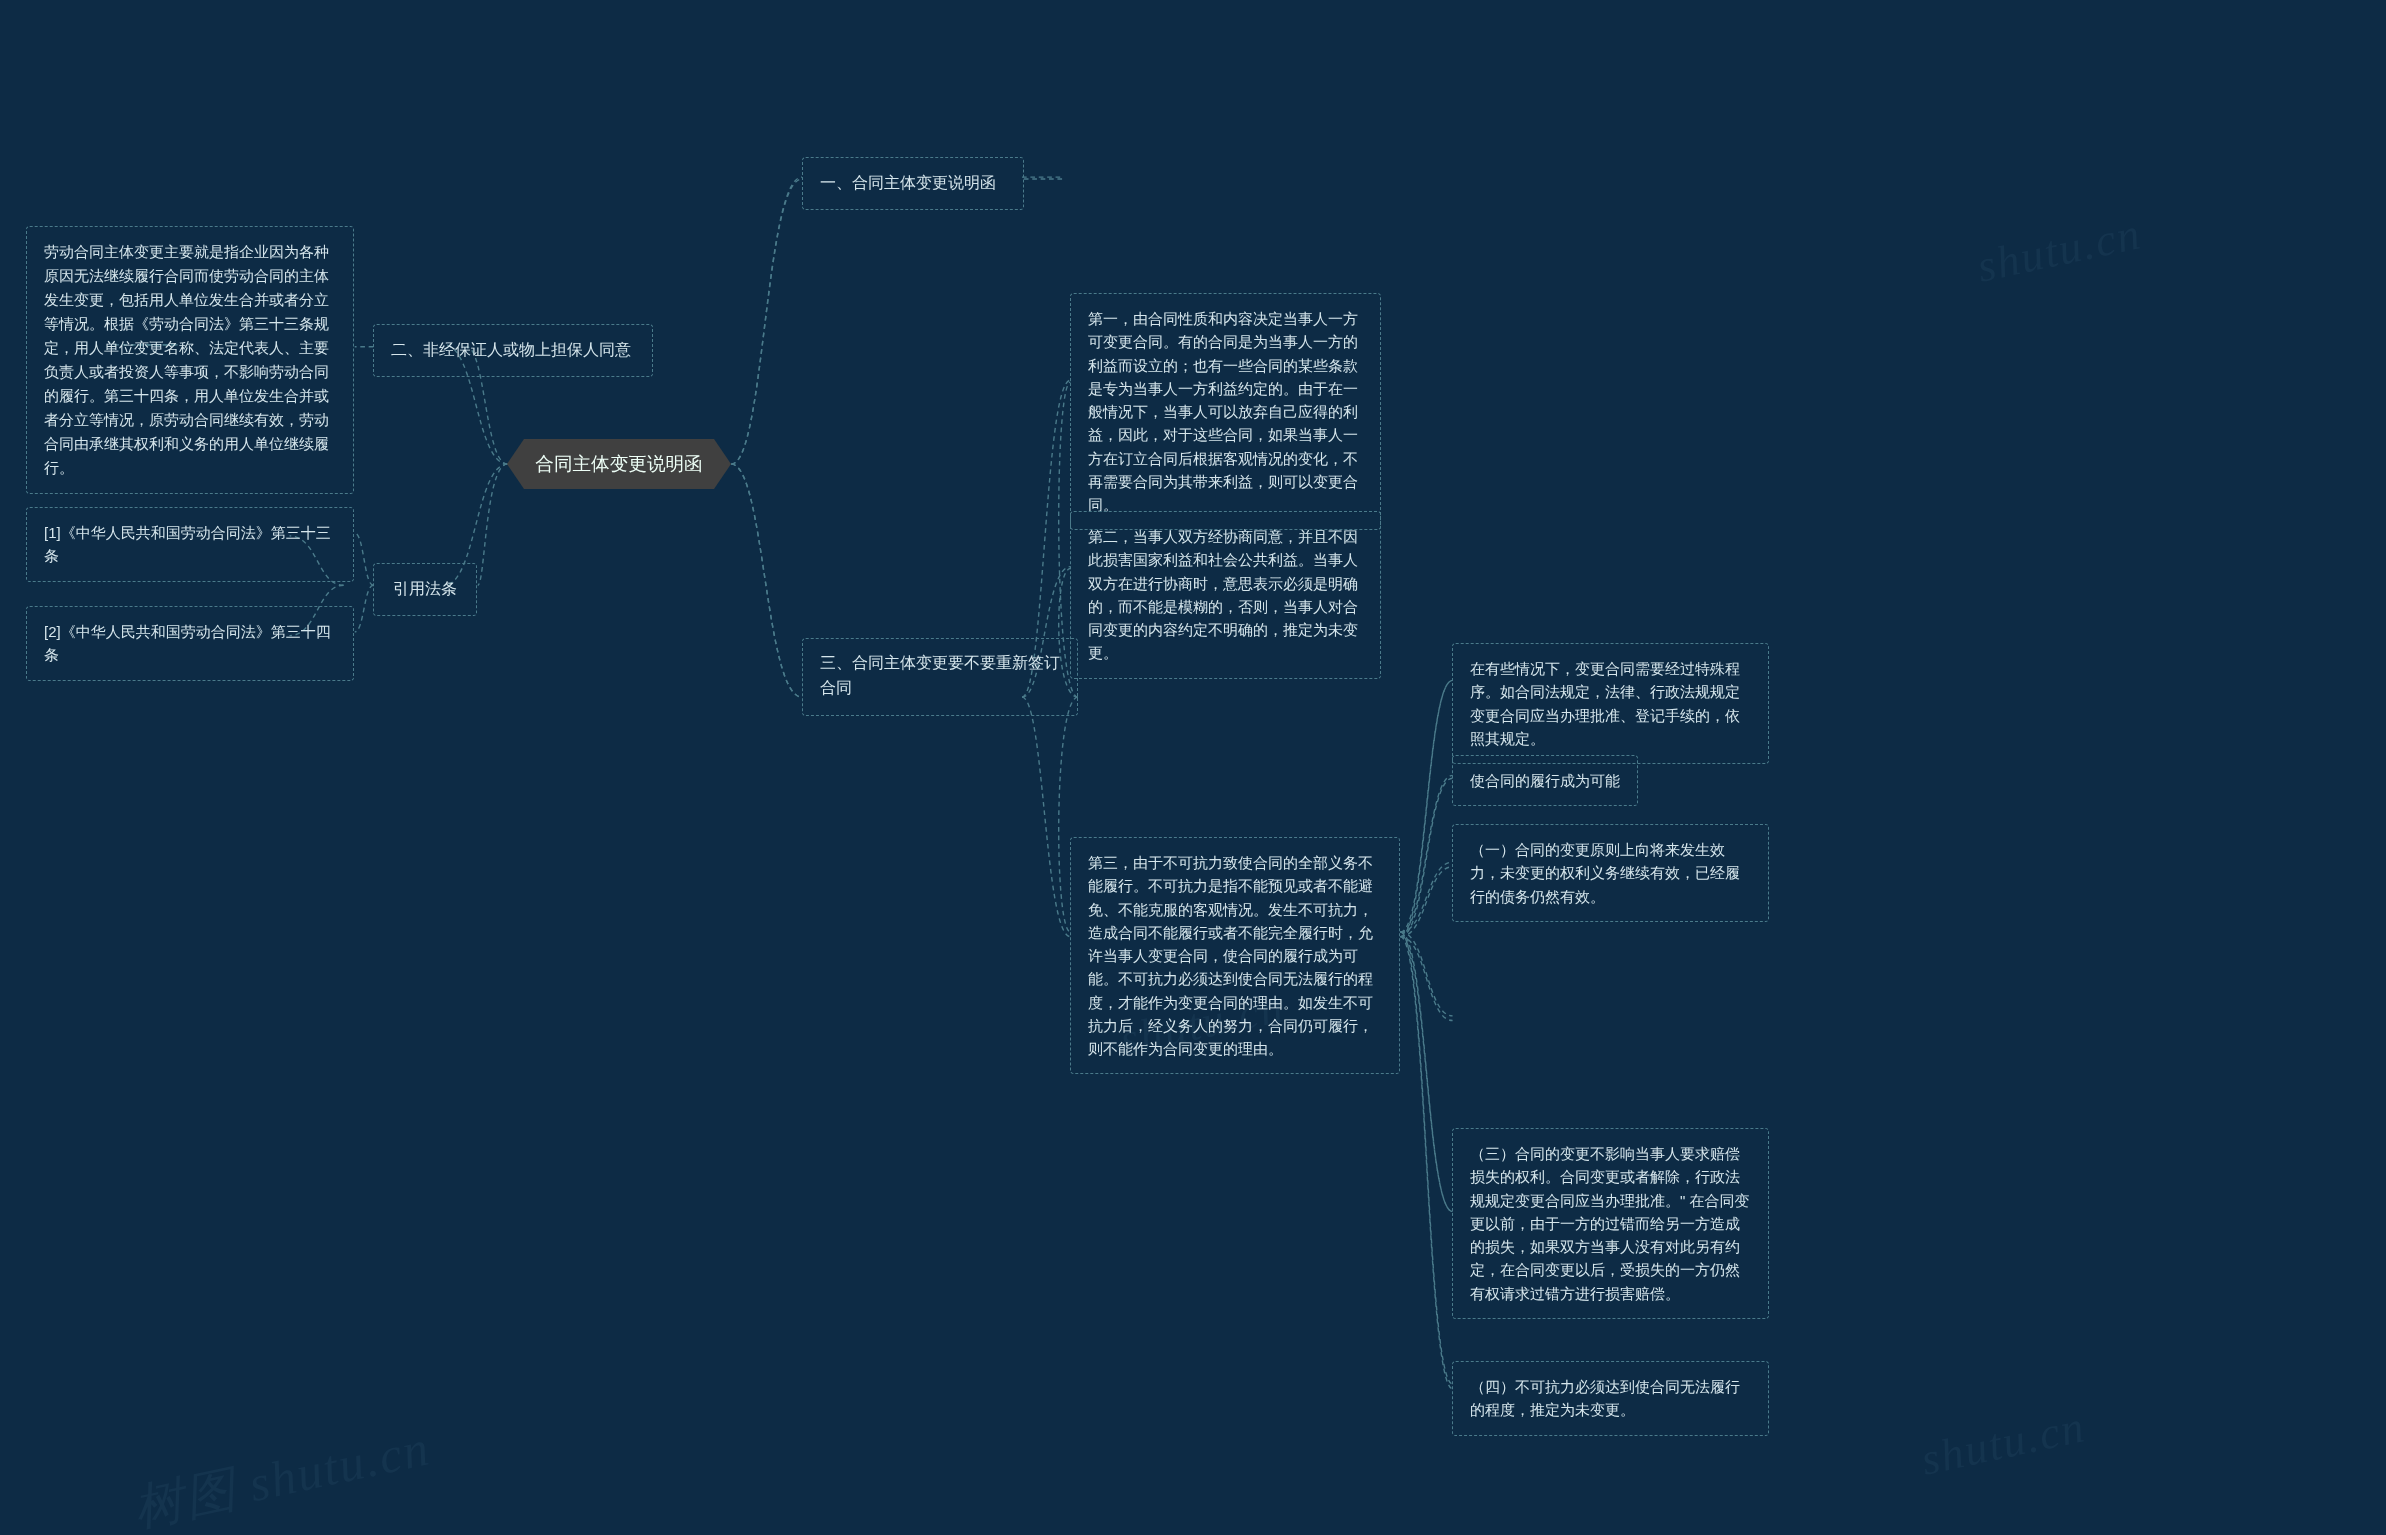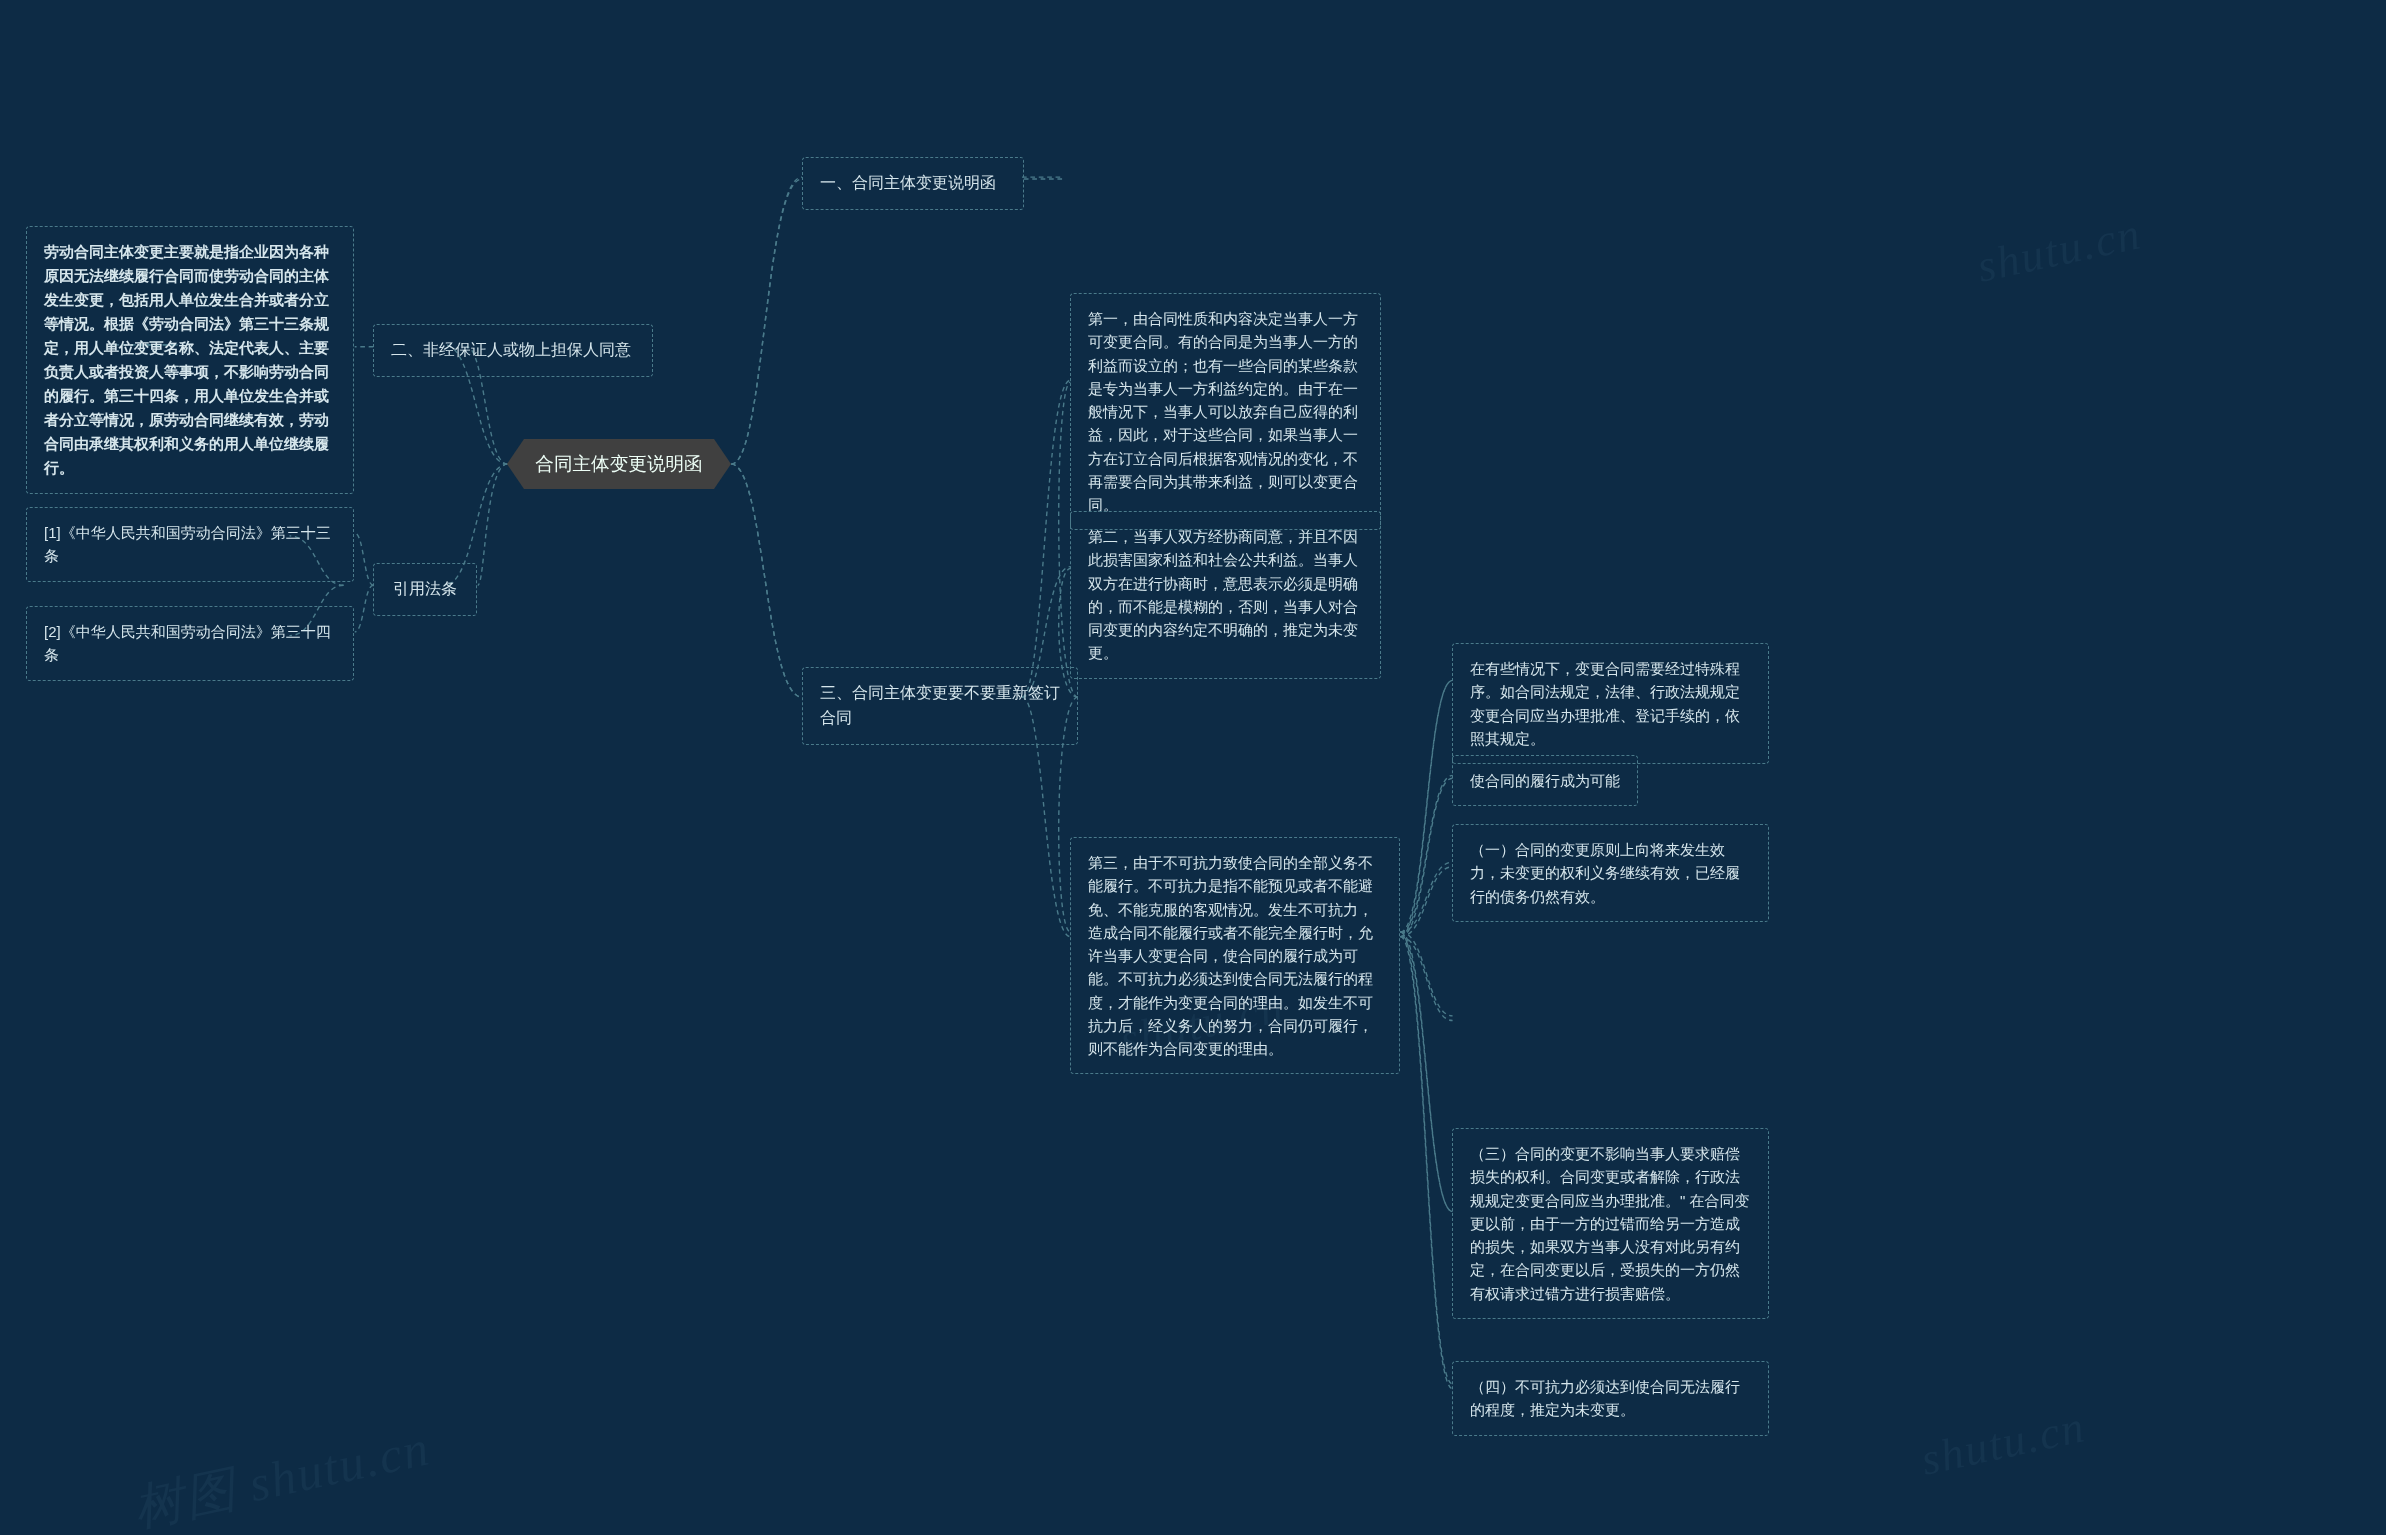--- a/index.html
+++ b/index.html
@@ -159,21 +159,21 @@
 
   <style>
     [data-name="node-left-refs"]{ left:343px !important; top:563px !important; width:104px !important;}
     [data-name="node-left-ref1"]{ left: 22.4px !important; top:507px !important; width:302px !important;}
     [data-name="node-left-ref2"]{ left: 22.4px !important; top:606px !important; width:302px !important;}
     [data-name="node-left-section2-detail"]{ left: 34px !important; top:226px !important; width:337px !important;}
   </style>
 
   <style>
     [data-name="node-left-section2"]{ position:absolute; left:175px; top:324px; width:272px;}
-    [data-name="node-left-section2-detail"]{ position:absolute; left:34px; top:226px; width:339px; font-size:15px;font-weight:bold;}
+    [data-name="node-left-section2-detail"]{ position:absolute; left:34px; top:226px; width:339px; font-size:15px;}
     [data-name="node-left-refs"]{ position:absolute; left:343px; top:563px; width:104px;}
     [data-name="node-left-ref1"]{ position:absolute; left:175px; top:507px; width:315px; font-size:15px;}
     [data-name="node-left-ref2"]{ position:absolute; left:175px; top:606px; width:315px; font-size:15px;}
   </style>
 
   <style>
     [data-name="node-left-section2"]{ left:175px !important; top:324px !important; width:272px !important;}
     [data-name="node-left-section2-detail"]{ left:34px !important; top:226px !important; width:337px !important; font-size:15px !important; display:block !important; left:34px !important;}
     
     [data-name="node-left-section2-detail"]{ left:34px !important; top:226px !important; width:328px !important;}
@@ -185,21 +185,21 @@
     [data-name="node-left-section2"]{ left:373px !important; top:324px !important; width:280px !important;}
     [data-name="node-left-refs"]{ left:373px !important; top:563px !important; width:104px !important;}
     [data-name="node-left-ref1"]{ left:26px !important; top:507px !important; width:328px !important; font-size:15px !important;}
     [data-name="node-left-ref2"]{ left:26px !important; top:606px !important; width:328px !important; font-size:15px !important;}
   </style>
 
   <div class="node" style="left:802px; top:157px; width:222px;" data-name="node-right-section1">
     <span data-name="node-label">一、合同主体变更说明函</span>
   </div>
 
-  <div class="node" style="left:802px; top:667px; width:276px;" data-name="node-right-section3">
+  <div class="node" style="left:802px; top:638px; width:276px;font-family:Liberation Mono, monospace;" data-name="node-right-section3">
     <span data-name="node-label">三、合同主体变更要不要重新签订合同</span>
   </div>
 
   <div class="node" style="left:1070px; top:293px; width:311px; font-size:15px;" data-name="node-right-c1">
     <span data-name="node-text">第一，由合同性质和内容决定当事人一方可变更合同。有的合同是为当事人一方的利益而设立的；也有一些合同的某些条款是专为当事人一方利益约定的。由于在一般情况下，当事人可以放弃自己应得的利益，因此，对于这些合同，如果当事人一方在订立合同后根据客观情况的变化，不再需要合同为其带来利益，则可以变更合同。</span>
   </div>
 
   <div class="node" style="left:1070px; top:511px; width:311px; font-size:15px;" data-name="node-right-c2">
     <span data-name="node-text">第二，当事人双方经协商同意，并且不因此损害国家利益和社会公共利益。当事人双方在进行协商时，意思表示必须是明确的，而不能是模糊的，否则，当事人对合同变更的内容约定不明确的，推定为未变更。</span>
   </div>

